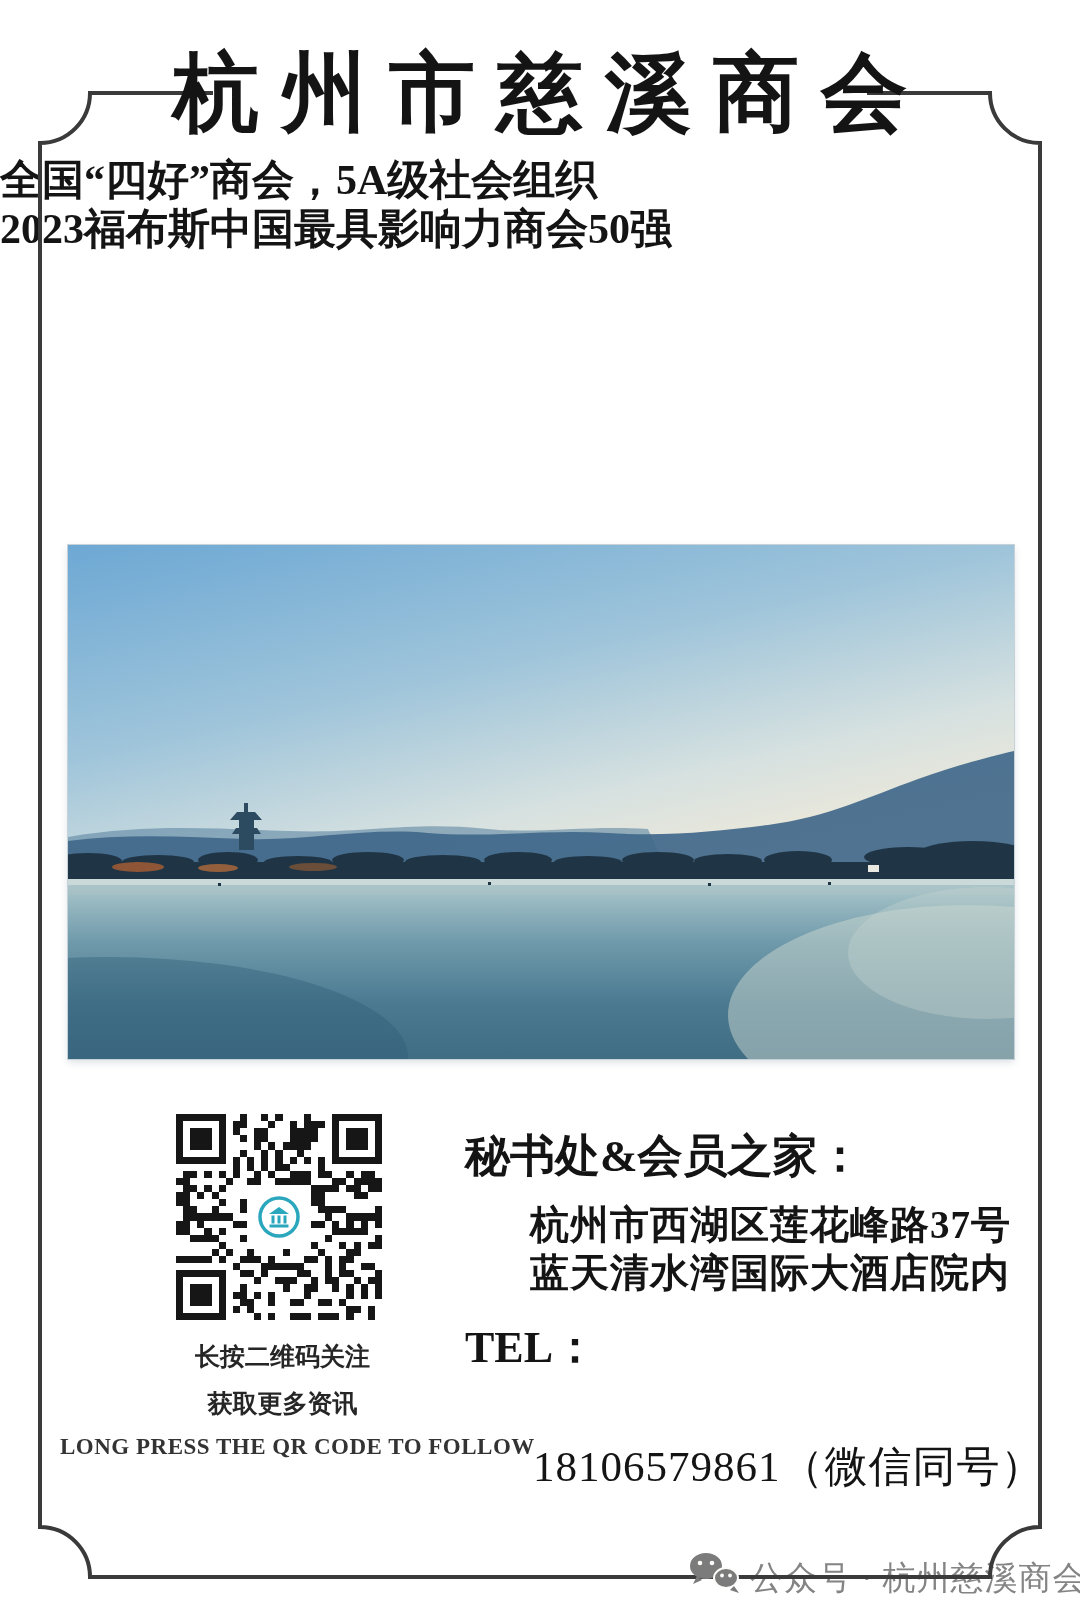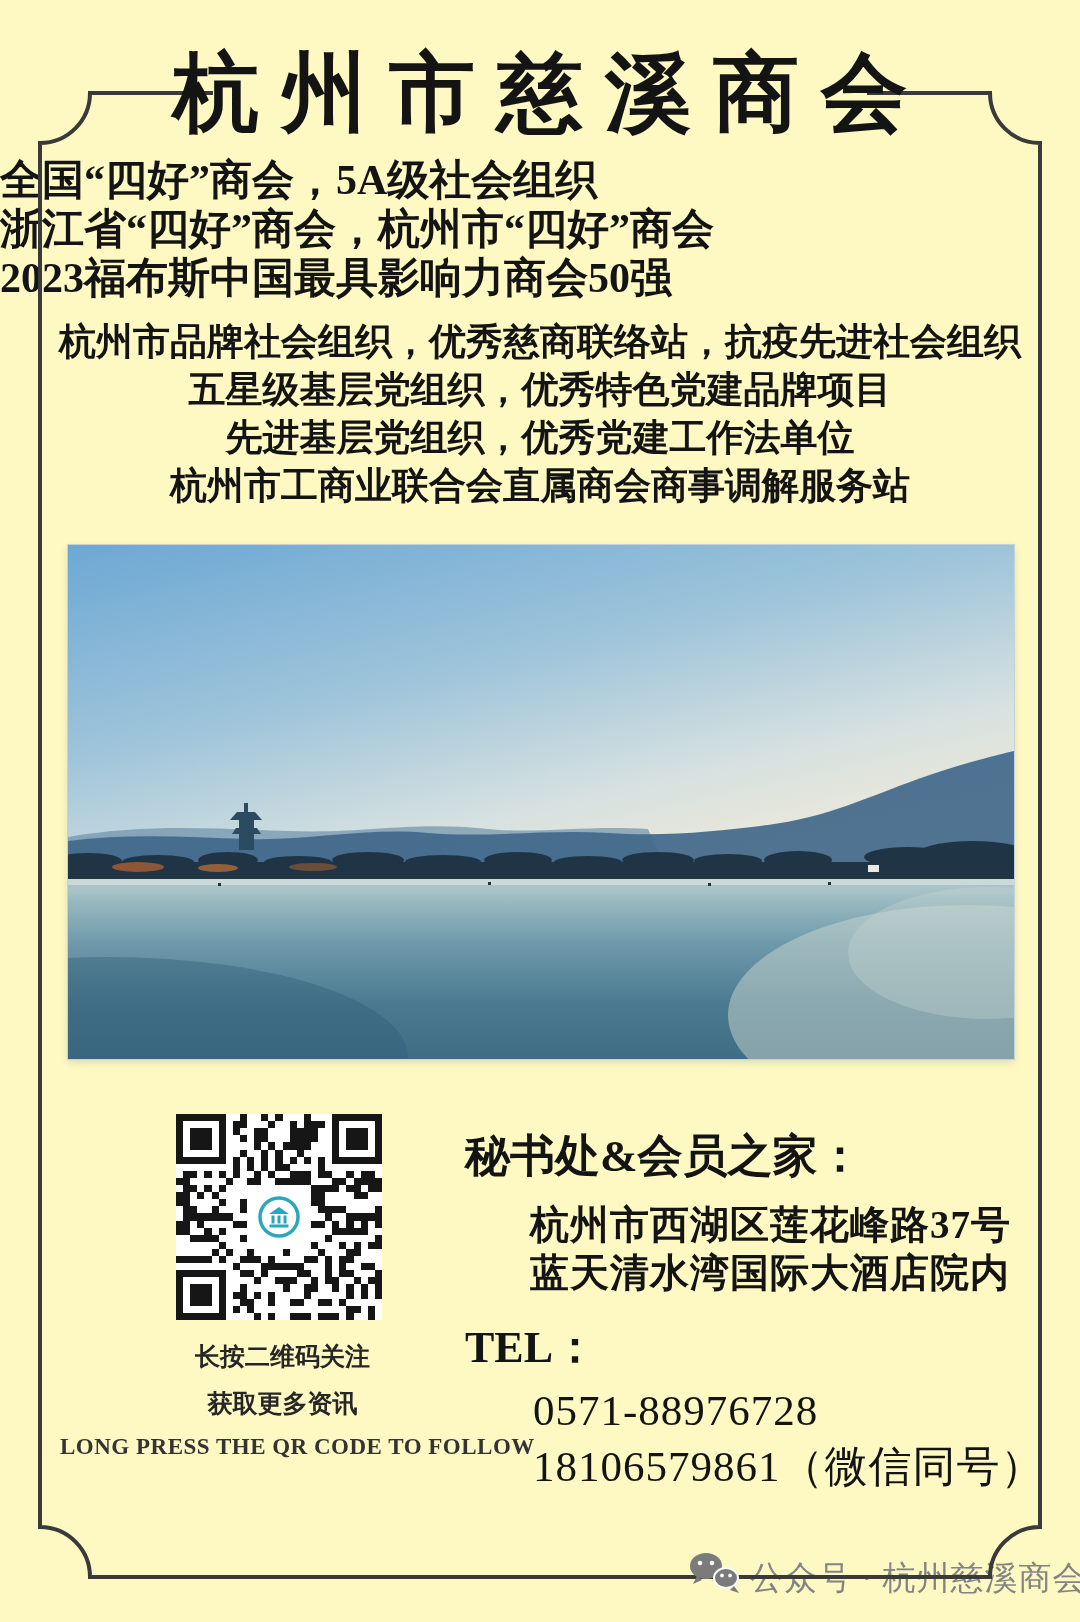--- a/index.html
+++ b/index.html
@@ -1,18 +1,18 @@
 <!DOCTYPE html>
 <html><head>
 <meta charset="utf-8">
 <style>
   html,body{margin:0;padding:0;background:#e9e9e9;}
   .poster{
     position:relative;width:1080px;height:1622px;margin:0 auto;
-    background:#fef9c3;overflow:hidden;
+    background:#ffffff;overflow:hidden;
     font-family:"Liberation Serif","DejaVu Serif",serif;
     color:#141414;
   }
   .abs{position:absolute;}
   svg{display:block;}
 
   
   .frame{left:0;top:0;width:1080px;height:1622px;pointer-events:none;z-index:6;}
 
   
@@ -56,28 +56,21 @@
 <div class="poster">
 
   <svg class="abs frame" viewBox="0 0 1080 1622">
     <path d="M 213 93 H 90 A 50 50 0 0 1 40 143 V 1527 A 50 50 0 0 1 90 1577 H 990 A 50 50 0 0 1 1040 1527 V 143 A 50 50 0 0 1 990 93 H 867" fill="none" stroke="#3a3a3a" stroke-width="4"></path>
   </svg>
 
   <div class="abs title">杭州市慈溪商会</div>
 
   <div class="abs honors-a">
     <div>全国“四好”商会，5A级社会组织</div>
-    <div>浙江省“四好”商会，杭州市“四好”商会</div>
     <div>2023福布斯中国最具影响力商会50强</div>
-  </div>
-  <div class="abs honors-b">
-    <div>杭州市品牌社会组织，优秀慈商联络站，抗疫先进社会组织</div>
-    <div>五星级基层党组织，优秀特色党建品牌项目</div>
-    <div>先进基层党组织，优秀党建工作法单位</div>
-    <div>杭州市工商业联合会直属商会商事调解服务站</div>
   </div>
 
   <svg class="abs photo" viewBox="0 0 946 514" preserveAspectRatio="none">
     <defs>
       <linearGradient id="sky" x1="0" y1="0" x2="0.62" y2="1">
         <stop offset="0" stop-color="#6da8d4"></stop>
         <stop offset="0.45" stop-color="#9ec4da"></stop>
         <stop offset="0.78" stop-color="#d6e1e0"></stop>
         <stop offset="1" stop-color="#efe9d9"></stop>
       </linearGradient>
@@ -508,21 +501,20 @@
   </div>
 
   <div class="abs qr-cap qr-cap-cn" style="top:1340px">长按二维码关注</div>
   <div class="abs qr-cap qr-cap-cn" style="top:1387px">获取更多资讯</div>
   <div class="abs qr-cap qr-cap-en" style="top:1434px">LONG PRESS THE QR CODE TO FOLLOW</div>
 
   <div class="abs sans contact-heading">秘书处&amp;会员之家：</div>
   <div class="abs sans addr" style="top:1198px">杭州市西湖区莲花峰路37号</div>
   <div class="abs sans addr" style="top:1246px">蓝天清水湾国际大酒店院内</div>
   <div class="abs sans tel-label">TEL：</div>
-  <div class="abs sans phone" style="top:1386px">0571-88976728</div>
   <div class="abs sans phone" style="top:1438px">18106579861（微信同号）</div>
 
   <svg class="abs wechat-icon" viewBox="0 0 54 46">
     <ellipse cx="18" cy="16" rx="16" ry="13" fill="#7b7b7b"></ellipse>
     <path d="M9 26 l-4 8 9 -4 z" fill="#7b7b7b"></path>
     <circle cx="12" cy="13" r="2.3" fill="#fbfbf9"></circle>
     <circle cx="24" cy="13" r="2.3" fill="#fbfbf9"></circle>
     <ellipse cx="38" cy="28" rx="12" ry="10" fill="#7b7b7b" stroke="#fbfbf9" stroke-width="2"></ellipse>
     <path d="M46 36 l5 7 -9 -3 z" fill="#7b7b7b"></path>
     <circle cx="34" cy="25.5" r="1.9" fill="#fbfbf9"></circle>

